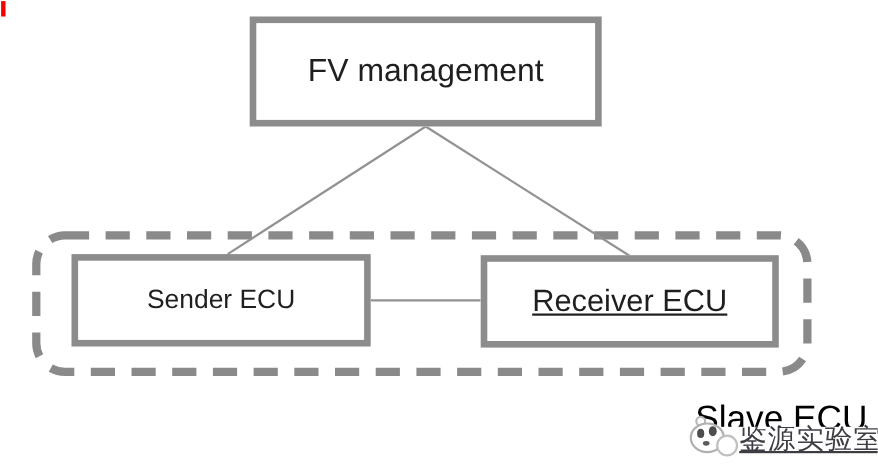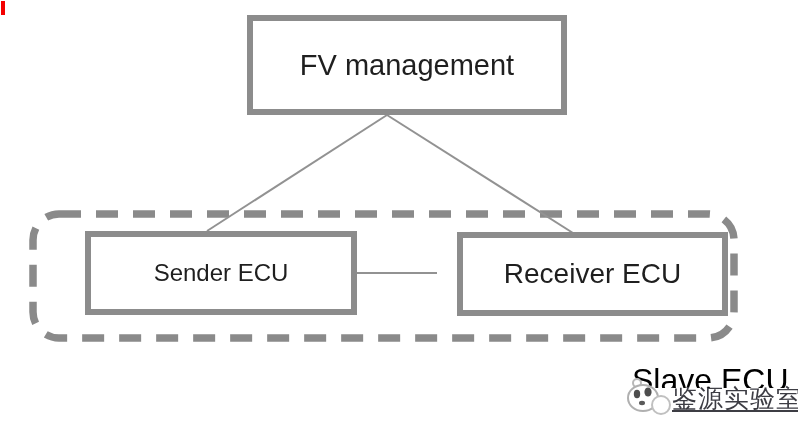--- a/index.html
+++ b/index.html
@@ -17,33 +17,33 @@
   }
   .node{
     position:absolute;
     background:#ffffff;
     border:6px solid #8c8c8c;
     box-sizing:border-box;
     display:flex;flex-direction:column;
     align-items:center;justify-content:center;
     color:#1f1f1f;
     text-align:center;
-    margin-left:20px;
   }
   .node.master{
     left:227px;top:15px;width:320px;height:100px;
     font-size:29px;line-height:38px;
   }
   .node.sender{
     left:65px;top:231px;width:272px;height:84px;
     font-size:24px;
   }
   .node.receiver{
     left:437px;top:232px;width:271px;height:84px;
     font-size:28px;
+    text-decoration:underline;
   }
   .slave-label{
     position:absolute;left:632px;top:362px;
     font-size:32px;color:#000000;
     white-space:nowrap;
     z-index:1;
   }
   .watermark{
     position:absolute;left:612px;top:388px;
     width:186px;height:38px;

